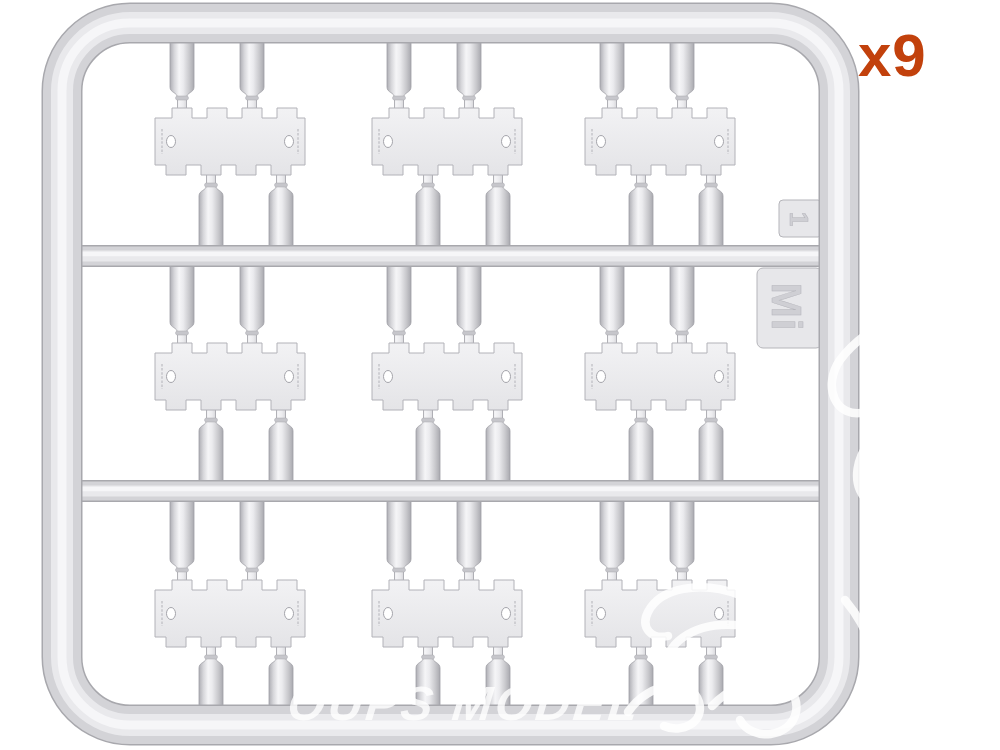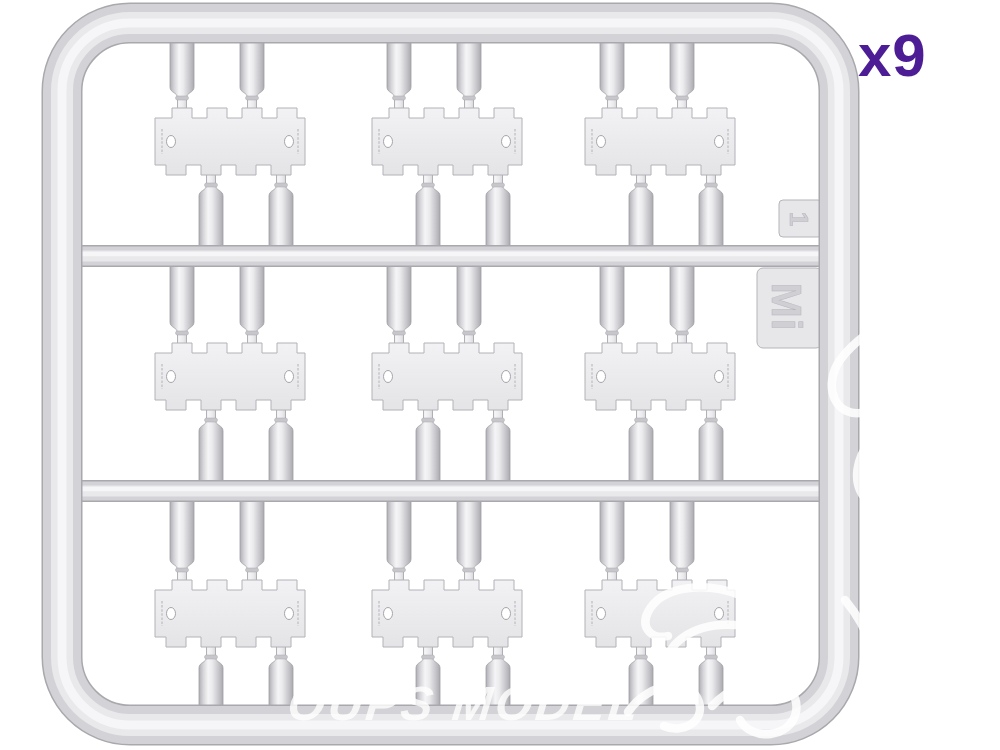--- a/index.html
+++ b/index.html
@@ -32,21 +32,21 @@
   .tagtext{fill:#cfcfd4;stroke:#b4b4ba;stroke-width:.5px;font-weight:bold;
            text-anchor:middle;dominant-baseline:central;
            font-family:"Liberation Sans",sans-serif;}
   .t1{font-size:26px;}
   .t2{font-size:42px;letter-spacing:1px;}
 
   
   .fl{fill:none;stroke:rgba(255,255,255,.85);stroke-width:8.5px;stroke-linecap:round;}
 
   .x9{position:absolute;left:858px;top:26px;font-size:60px;font-weight:bold;
-      color:#4c1d95;letter-spacing:1px;line-height:1;}
+      color:#c2410c;letter-spacing:1px;line-height:1;}
   .wm{position:absolute;left:288px;top:680px;font-size:48px;font-weight:bold;
       font-style:italic;color:rgba(255,255,255,.8);letter-spacing:3px;
       transform:skewX(-6deg);white-space:nowrap;line-height:1;}
 </style>
 </head>
 <body>
 
 <div class="stage">
 
   <svg id="sprue" width="1000" height="750" viewBox="0 0 1000 750">

